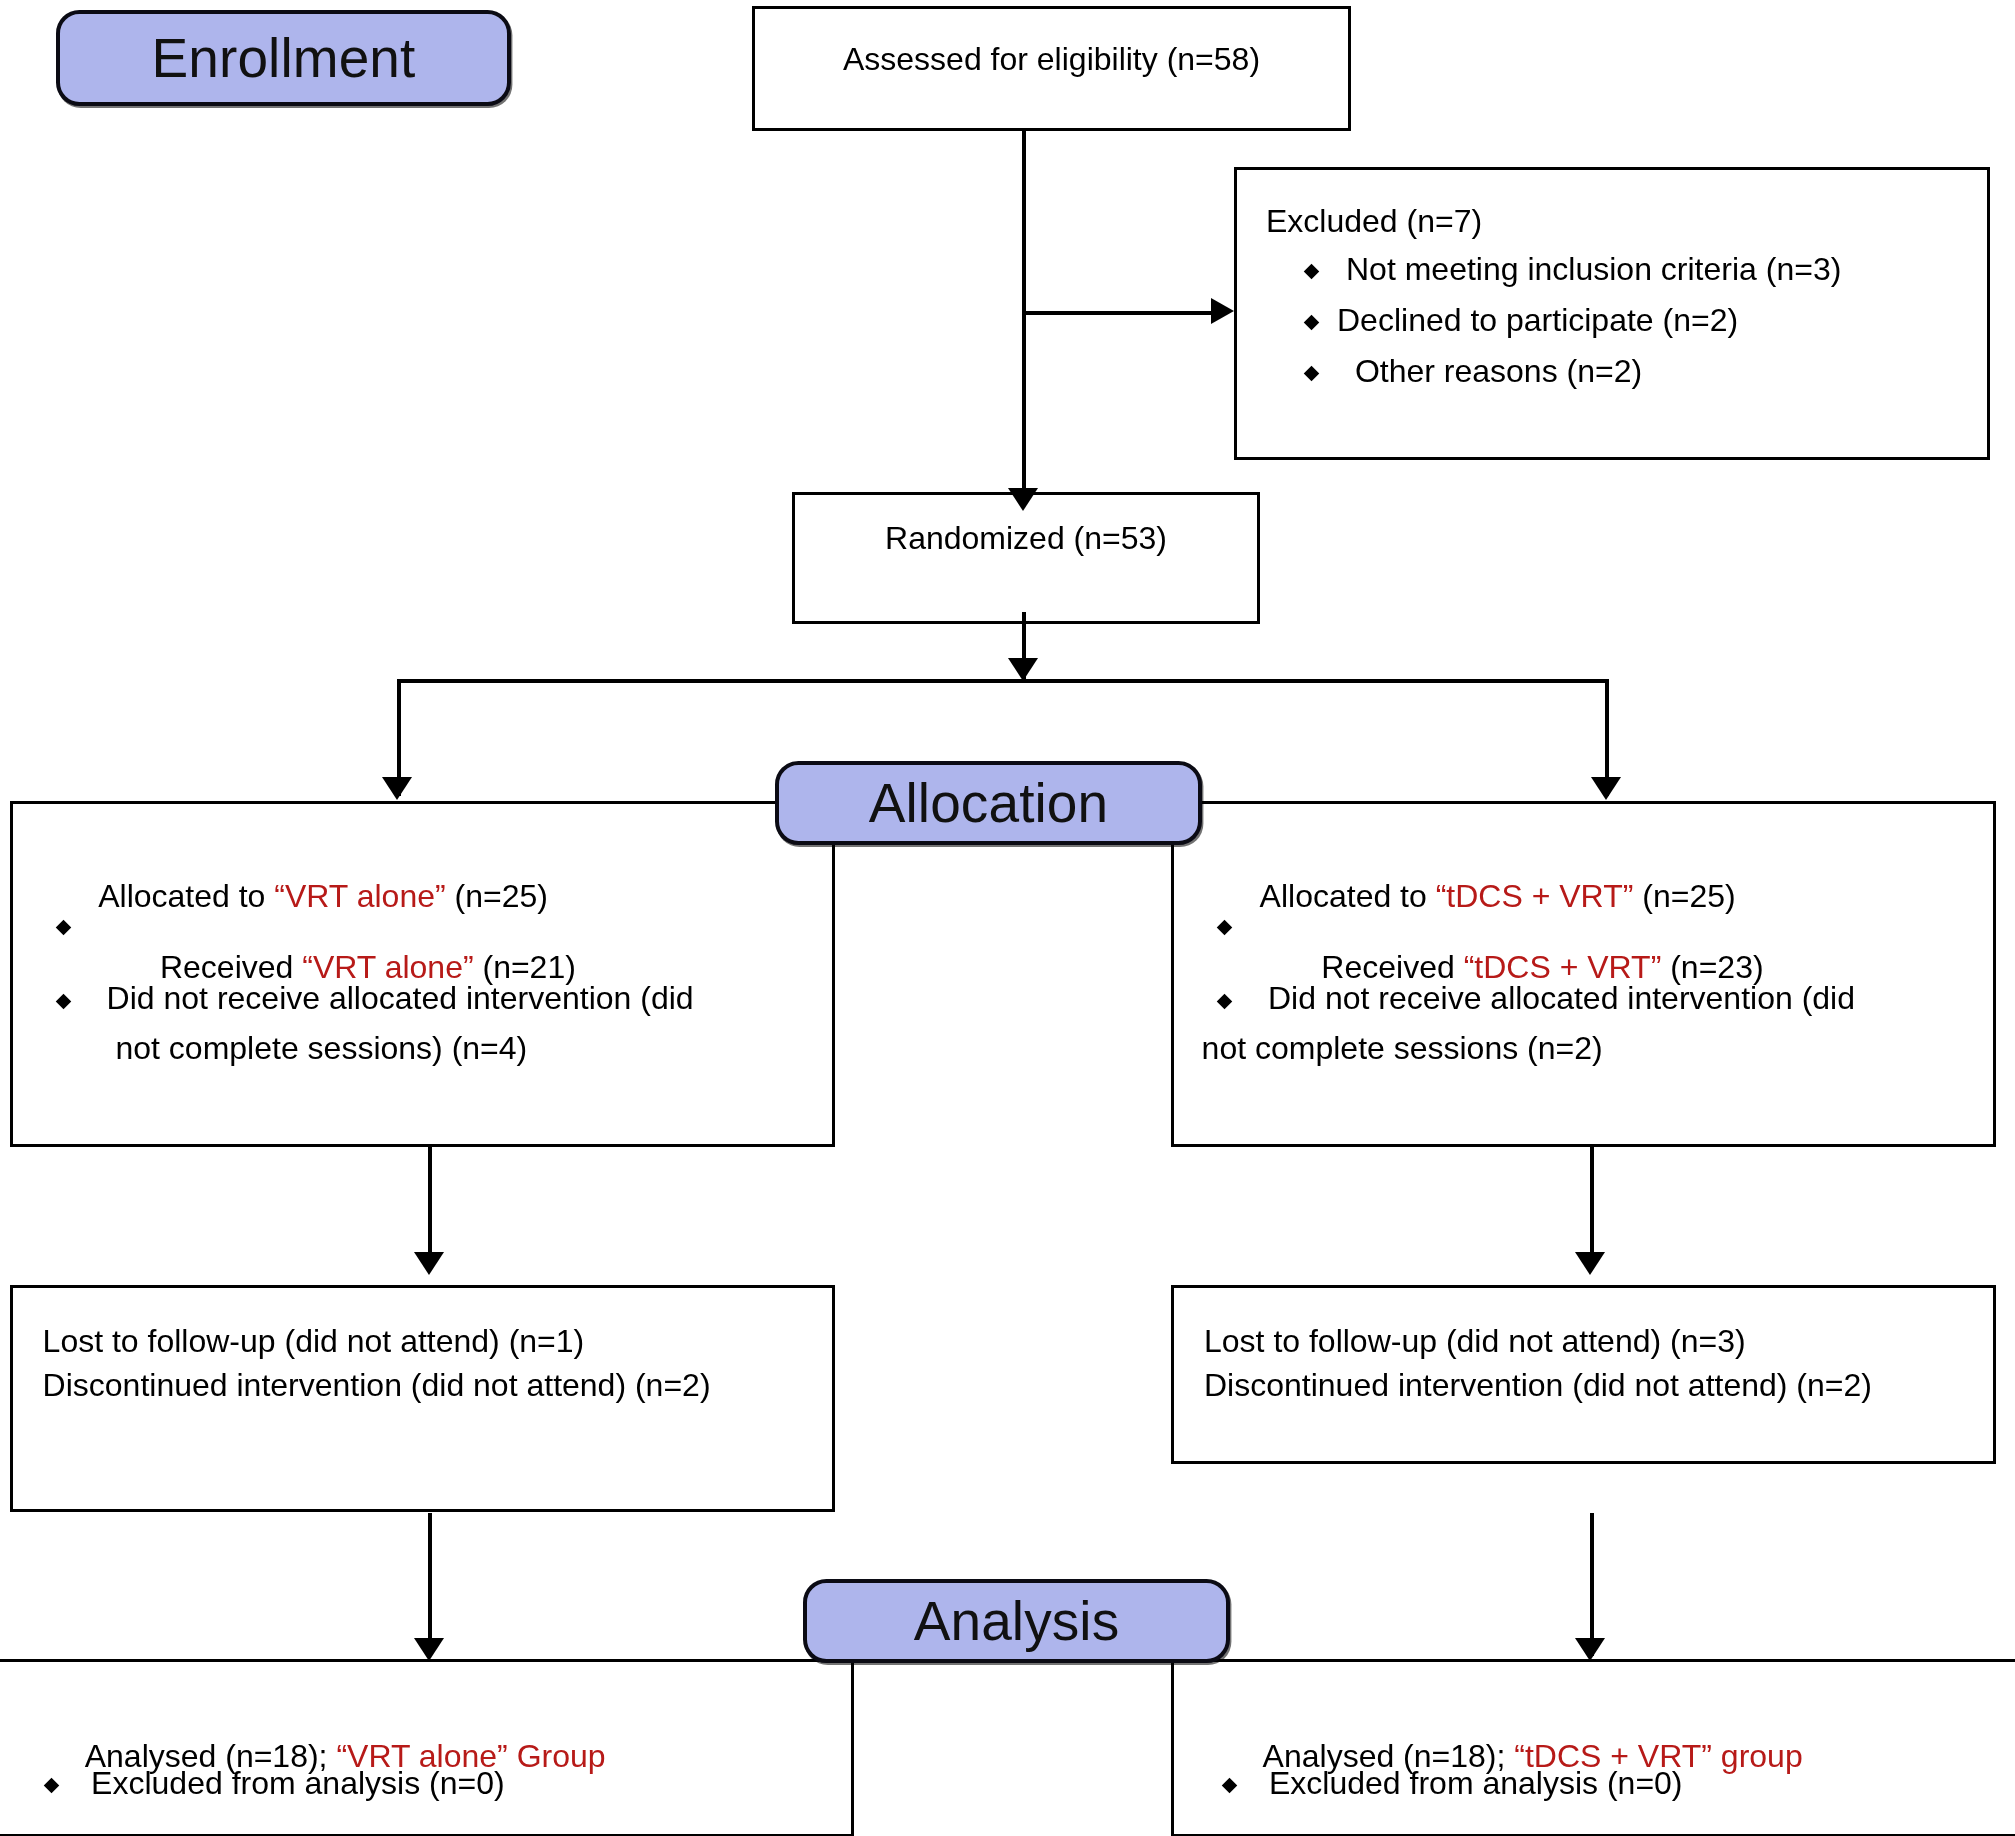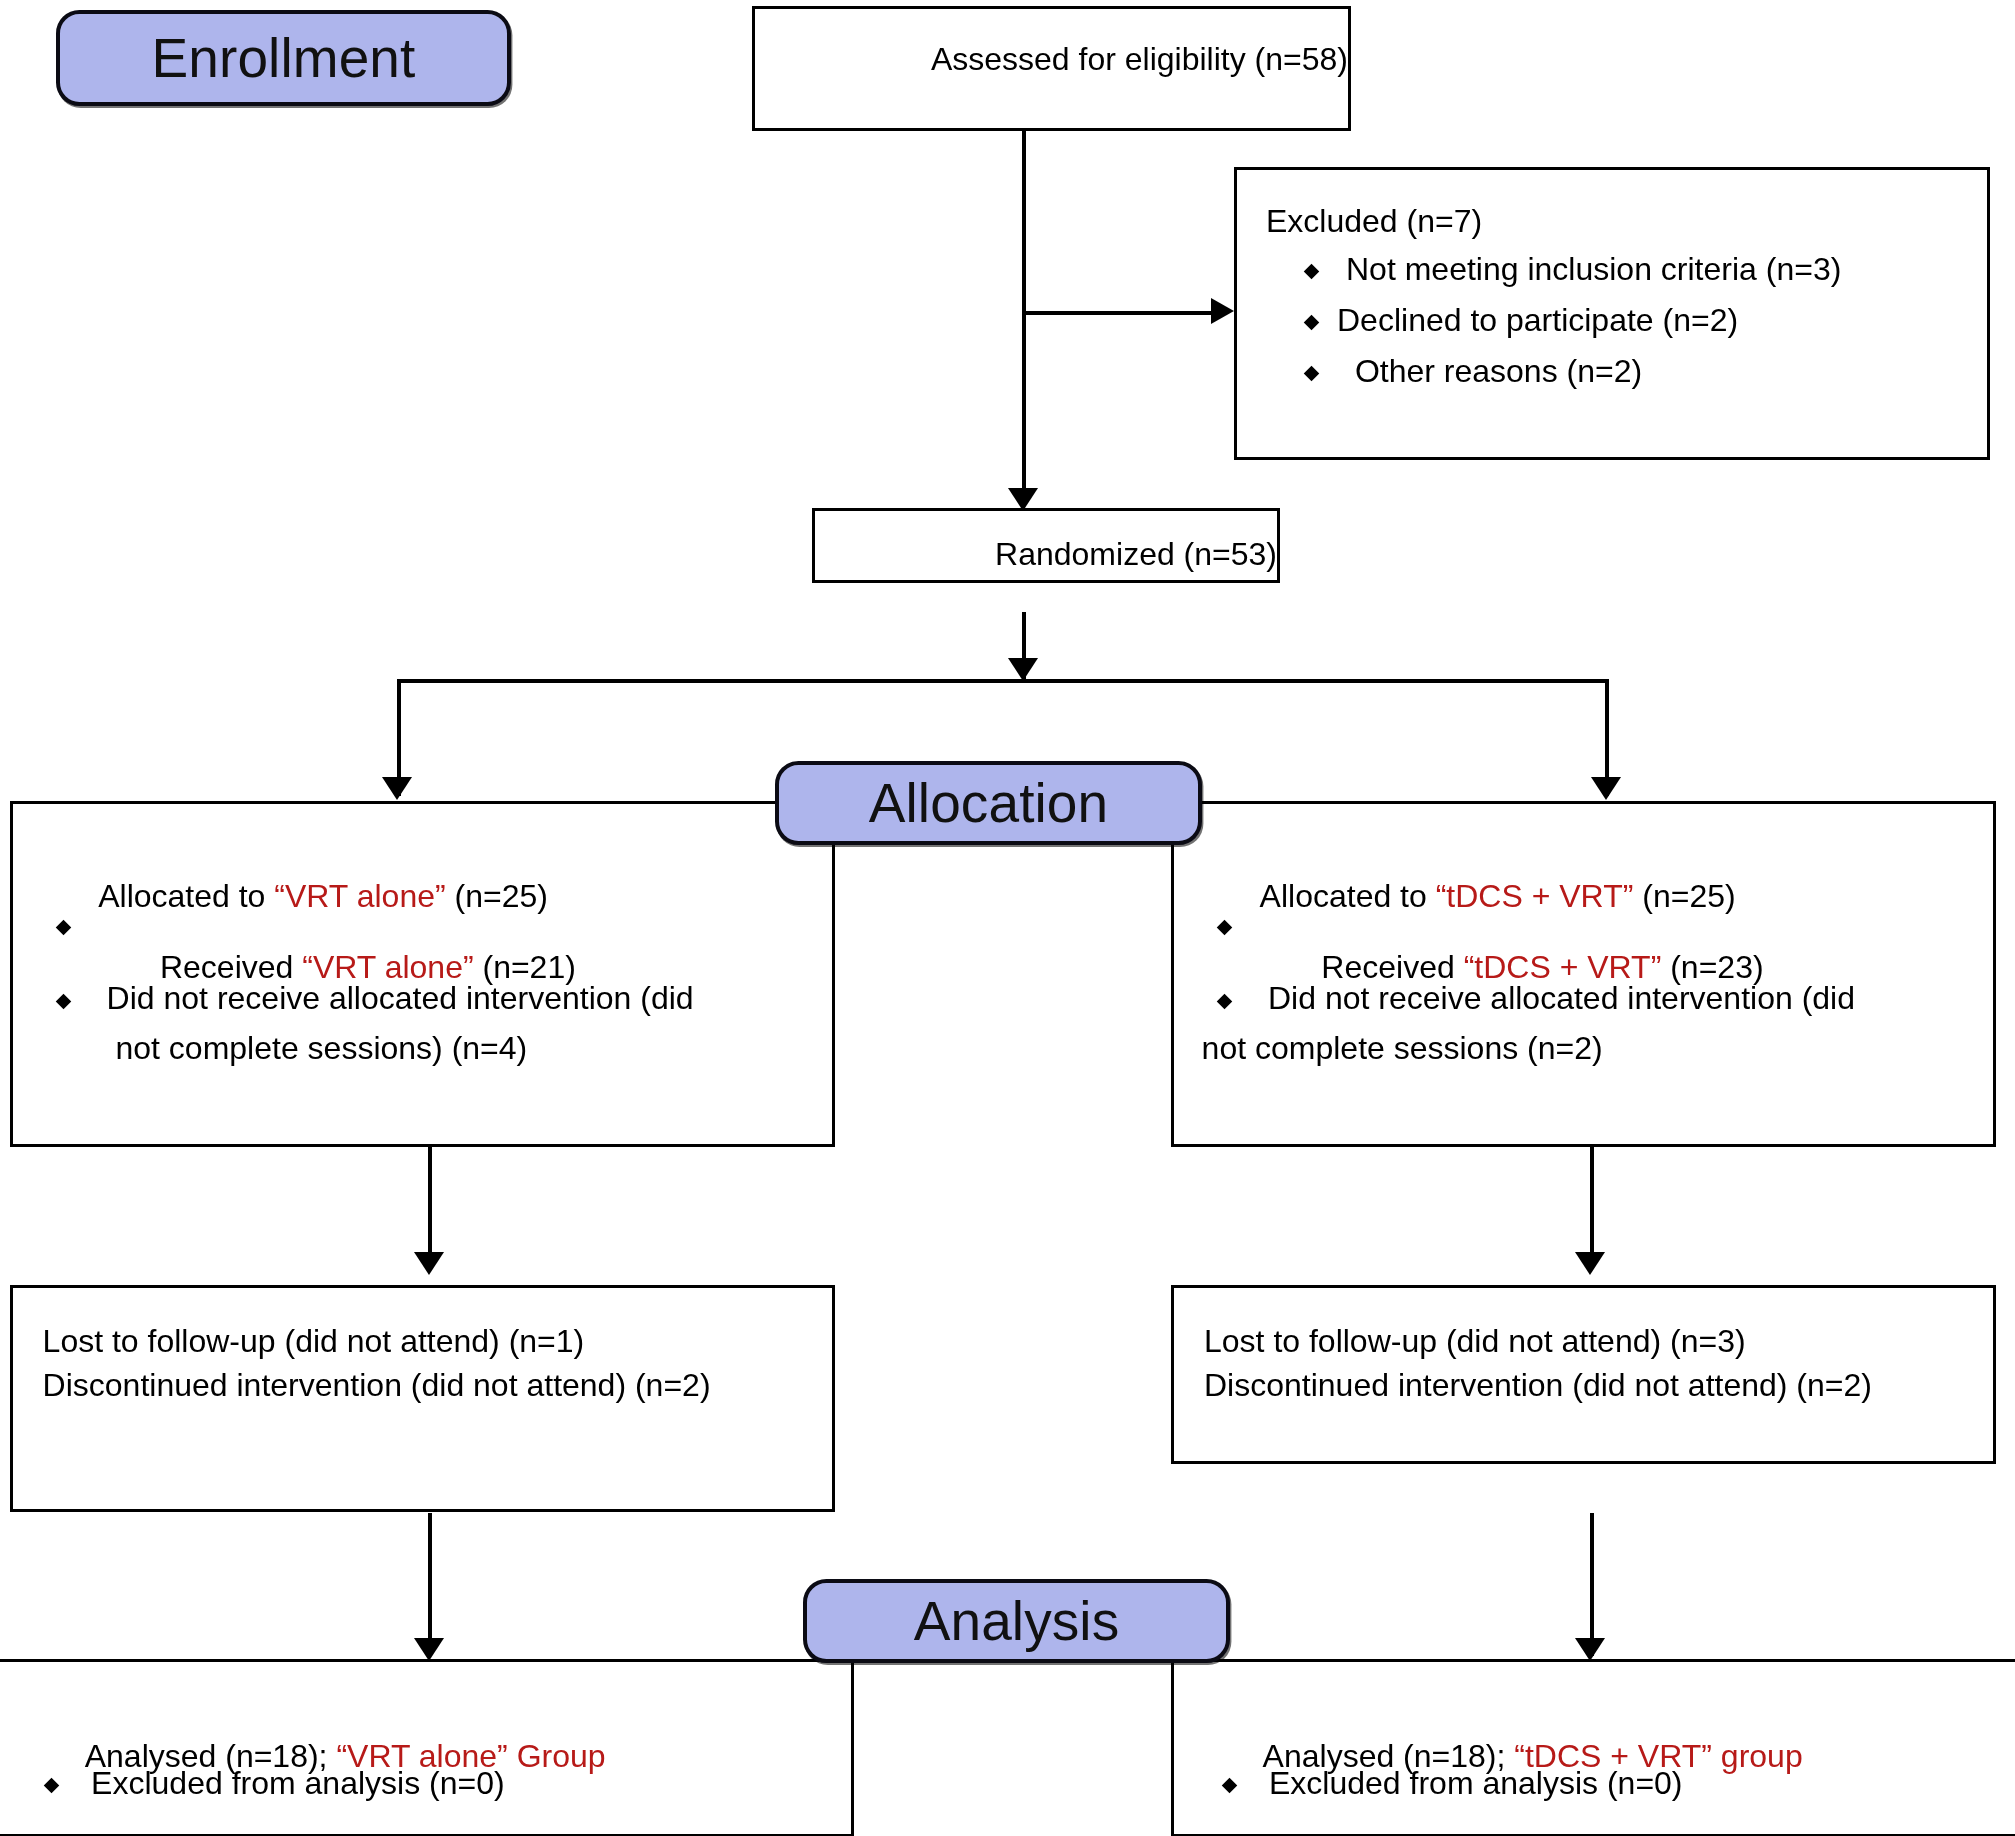--- a/index.html
+++ b/index.html
@@ -26,21 +26,21 @@
     z-index:40;
     box-shadow:1.4px 2.1px 0 rgba(0,0,0,.55);
   }
   .txt{
     position:absolute;
     color:#000000;
     font-size:32px;
     line-height:1.30;
     white-space:pre;
   }
-  .txt.center{white-space:normal;text-align:right;width:100%;}
+  .txt.center{white-space:normal;text-align:center;width:100%;}
   .red{color:#B71A18;}
   .dia{
     position:absolute;
     width:11px;height:11px;
     background:#000;
     transform:rotate(45deg);
     z-index:5;
   }
   
   .vline{position:absolute;background:#000;width:4.1px;z-index:10;}
@@ -87,21 +87,21 @@
     <div class="dia" style="left:69px;top:96px;"></div>
     <div class="txt" style="left:109px;top:79px;">Not meeting inclusion criteria (n=3)</div>
 
     <div class="dia" style="left:69px;top:147px;"></div>
     <div class="txt" style="left:100px;top:130px;">Declined to participate (n=2)</div>
 
     <div class="dia" style="left:69px;top:198px;"></div>
     <div class="txt" style="left:109px;top:181px;"> Other reasons (n=2)</div>
   </div>
 
-  <div class="box" style="left:792px;top:508px;width:468px;height:75px;margin-left:20px;">
+  <div class="box" style="left:792px;top:492px;width:468px;height:132px;">
     <div class="txt center" style="left:0;top:23.4px;">Randomized (n=53)</div>
   </div>
 
   <div class="vline" style="left:1022px;top:612px;height:69px;"></div>
   <div class="arrow-down" style="left:1008px;top:658px;"></div>
   <div class="hline" style="left:397px;top:679px;width:1212px;"></div>
   <div class="vline" style="left:397px;top:679px;height:117px;"></div>
   <div class="arrow-down" style="left:382px;top:777px;"></div>
   <div class="vline" style="left:1605px;top:679px;height:117px;"></div>
   <div class="arrow-down" style="left:1591px;top:777px;"></div>

